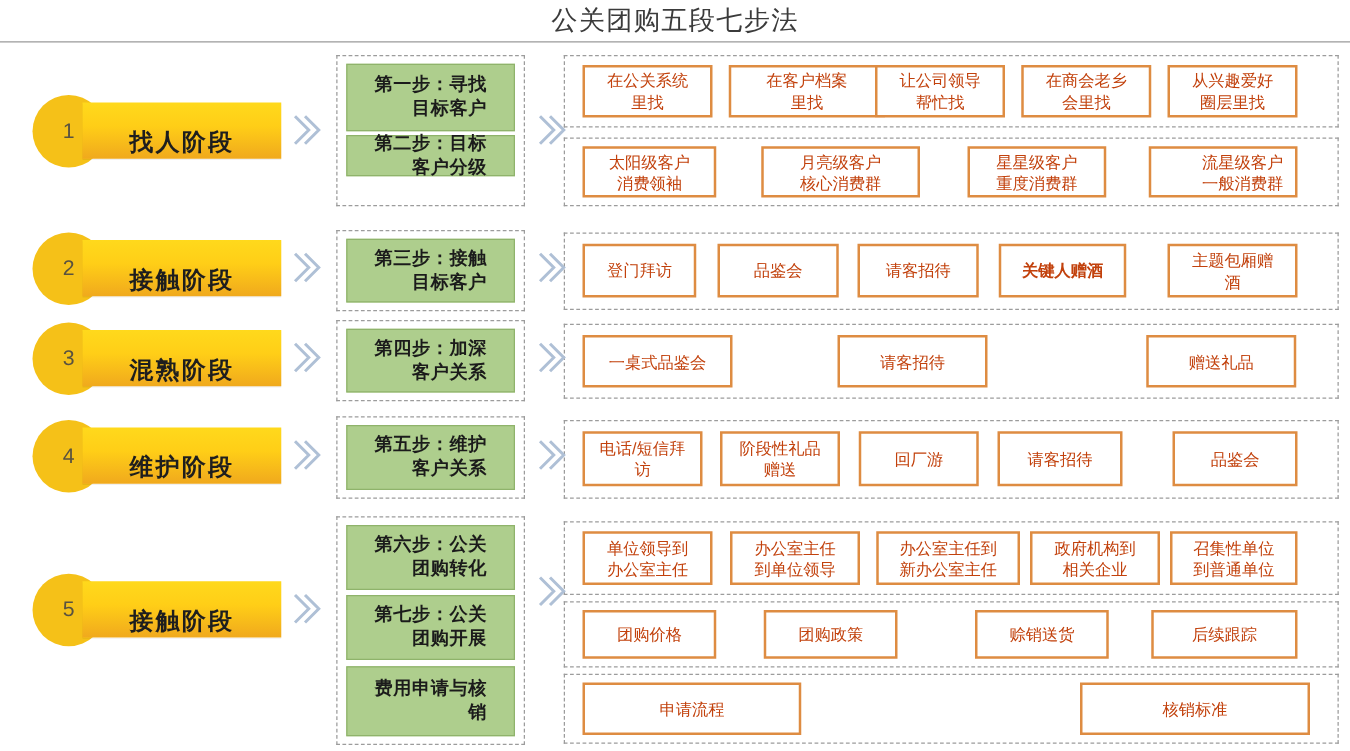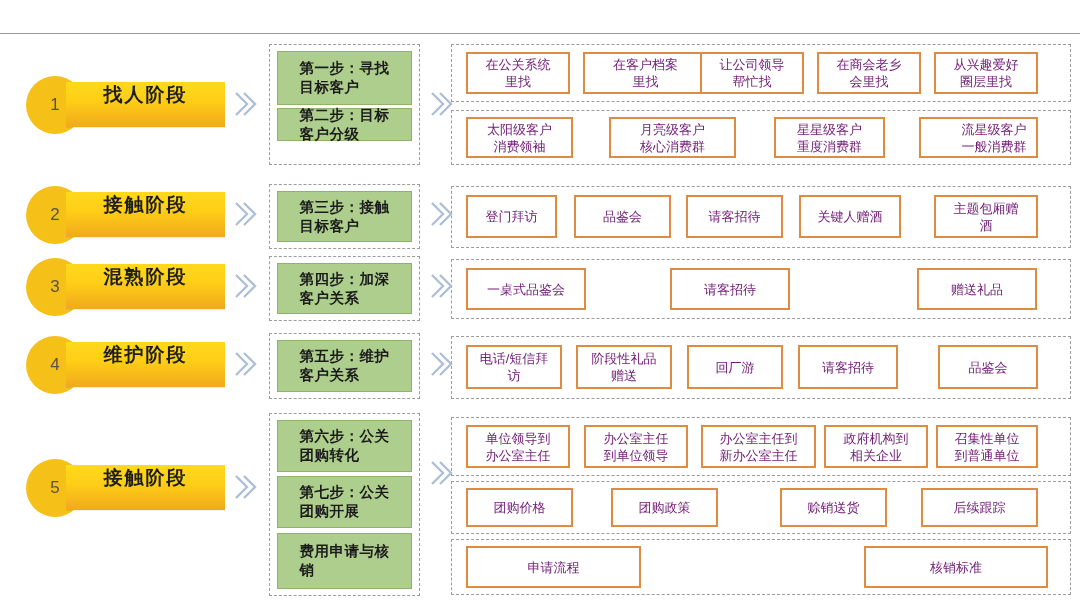--- a/index.html
+++ b/index.html
@@ -56,21 +56,21 @@
     display: flex;
     align-items: center;
     justify-content: center;
     z-index: 2;
   }
   .stage-bar {
     position: absolute;
     height: 45px;
     background: linear-gradient(180deg, #FFD91C 0%, #FFCE17 42%, #F0A91D 100%);
     display: flex;
-    align-items: flex-start;
+    align-items: flex-end;
     justify-content: center;
     z-index: 3;
     box-shadow: 0 1px 0 rgba(0,0,0,0.06);
   }
   .stage-bar span {
     font-size: 19px;
     font-weight: bold;
     color: #1e1e1e;
     letter-spacing: 2px;
   }
@@ -94,21 +94,21 @@
 
   
   .step-box {
     position: absolute;
     background: #AECE8D;
     border: 1px solid #8FB36B;
     box-sizing: border-box;
     display: flex;
     align-items: center;
     justify-content: center;
-    text-align: left;
+    text-align: right;
     z-index: 2;
   }
   .step-box span {
     font-size: 14.5px;
     font-weight: bold;
     color: #1b1b1b;
     line-height: 19px;
     letter-spacing: 0.5px;
   }
 
@@ -119,28 +119,29 @@
     border: 2px solid #DE8C42;
     box-sizing: border-box;
     display: flex;
     align-items: center;
     justify-content: center;
     text-align: center;
     z-index: 2;
   }
   .card span {
     font-size: 13px;
-    color: #701a75;
+    color: #c2410c;
     line-height: 17px;
   }
 </style>
 </head>
 <body>
 
 <div id="canvas">
+  <div class="title">公关团购五段七步法</div>
   <div class="title-rule"></div>
   <div id="body-layer">
       <div class="stage-circle" style="left: 26px; top: 76px; width: 58px; height: 58px;">
         <span>1</span>
       </div>
       <div class="stage-bar" style="left: 66px; top: 82px; width: 159px; height: 45px;">
         <span>找人阶段</span>
       </div>
       <div class="chev" style="left: 232px; top: 90px;">
         <svg viewBox="0 0 26 28" aria-hidden="true">
@@ -215,21 +216,21 @@
       <div class="dashed-group" style="left: 451px; top: 186px; width: 620px; height: 62px;"></div>
       <div class="card" style="left: 466px; top: 195px; width: 91px; height: 43px;">
         <span>登门拜访</span>
       </div>
       <div class="card" style="left: 574px; top: 195px; width: 97px; height: 43px;">
         <span>品鉴会</span>
       </div>
       <div class="card" style="left: 686px; top: 195px; width: 97px; height: 43px;">
         <span>请客招待</span>
       </div>
-      <div class="card" style="left: 799px; top: 195px; width: 102px; height: 43px;">
+      <div class="card" style="left: 799px; top: 195px; width: 102px; height: 43px; font-weight: bold;">
         <span>关键人赠酒</span>
       </div>
       <div class="card" style="left: 934px; top: 195px; width: 104px; height: 43px;">
         <span>主题包厢赠<br>酒</span>
       </div>
       <div class="stage-circle" style="left: 26px; top: 258px; width: 58px; height: 58px;">
         <span>3</span>
       </div>
       <div class="stage-bar" style="left: 66px; top: 264px; width: 159px; height: 45px;">
         <span>混熟阶段</span>

